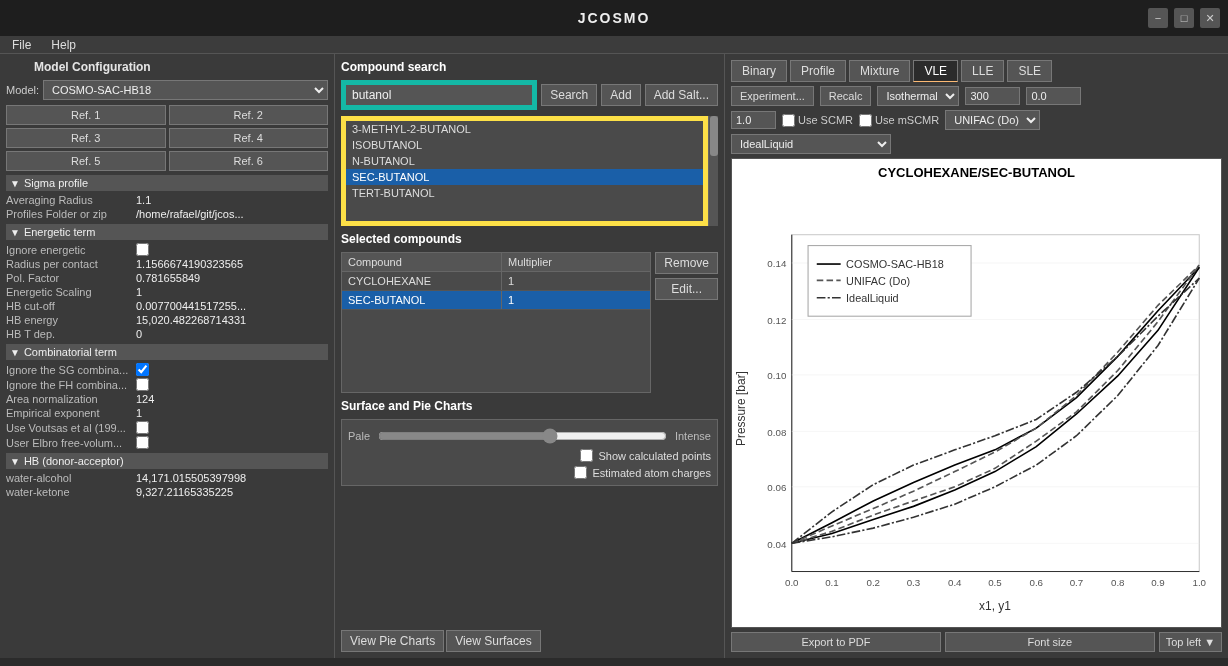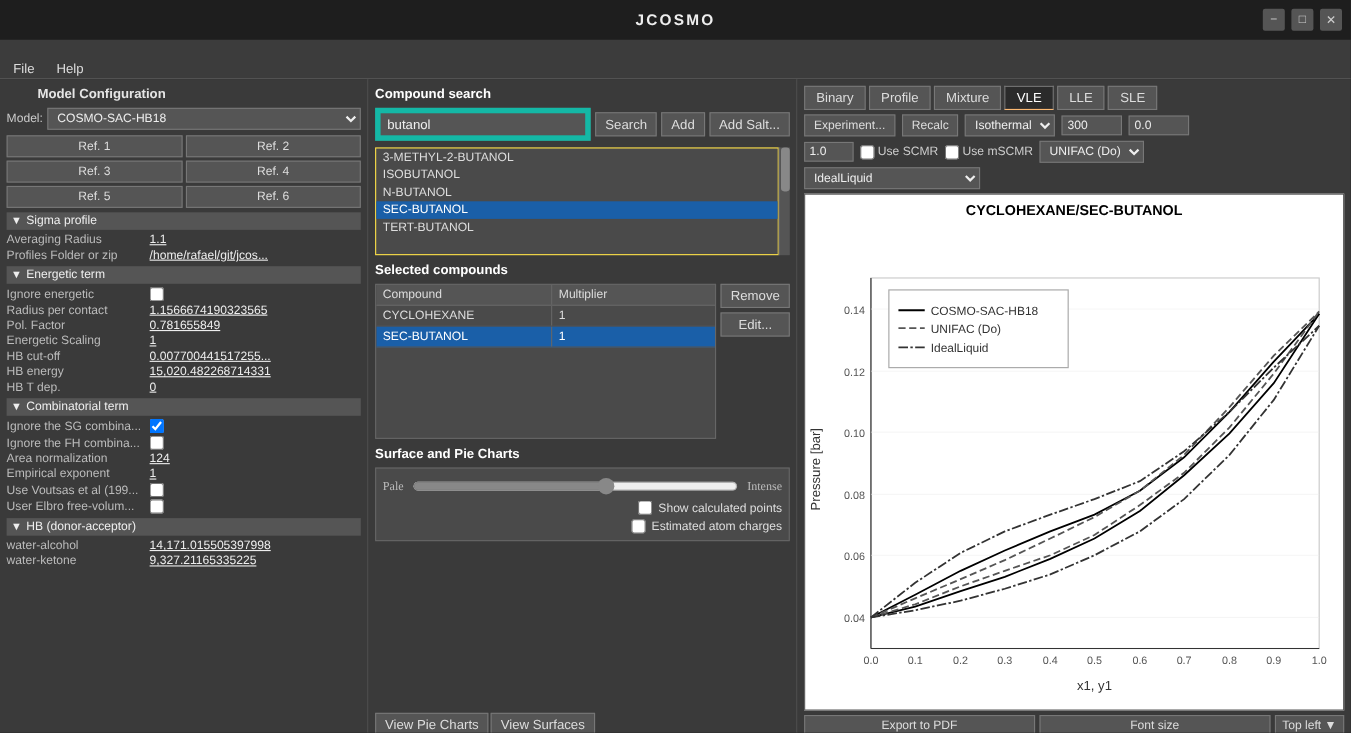--- a/index.html
+++ b/index.html
@@ -44,23 +44,23 @@
       font-size: 11px;
       cursor: pointer;
       display: flex;
       align-items: center;
       justify-content: center;
       border-radius: 2px;
     }
     
     #menubar {
       background: #3c3c3c;
-      height: 36px;
-      display: flex;
-      align-items: flex-end;
+      height: 18px;
+      display: flex;
+      align-items: center;
       padding: 0 8px;
       gap: 12px;
       border-bottom: 1px solid #555;
     }
     .menu-item {
       color: #ddd;
       font-size: 12px;
       cursor: pointer;
       padding: 2px 4px;
     }
@@ -143,21 +143,20 @@
     }
     .prop-label {
       width: 130px;
       color: #bbb;
       flex-shrink: 0;
     }
     .prop-value {
       color: #eee;
       flex: 1;
       word-break: break-all;
-      text-decoration: underline;
     }
     .checkbox-row {
       display: flex;
       align-items: center;
       margin-bottom: 2px;
       font-size: 11px;
     }
     .checkbox-row input[type=checkbox] { margin-right: 4px; }
 
     
@@ -189,23 +188,23 @@
       background: #555;
       border: 1px solid #777;
       color: #ddd;
       padding: 3px 8px;
       font-size: 12px;
       cursor: pointer;
       white-space: nowrap;
     }
 
     .compound-list-container {
-      border: 1px solid #fde047;
+      border: 5px solid #fde047;
       background: #4a4a4a;
-      height: 98px;
+      height: 110px;
       overflow-y: auto;
       position: relative;
     }
     .compound-list-container::-webkit-scrollbar { width: 6px; }
     .compound-list-container::-webkit-scrollbar-track { background: #3a3a3a; }
     .compound-list-container::-webkit-scrollbar-thumb { background: #888; }
 
     .compound-list-item {
       padding: 2px 6px;
       font-size: 11px;
@@ -251,21 +250,21 @@
       gap: 4px;
     }
 
     .surface-pie-title { font-size: 12px; font-weight: bold; color: #fff; }
     .slider-container {
       display: flex;
       align-items: center;
       gap: 8px;
       margin-top: 2px;
     }
-    .slider-label { font-size: 11px; color: #bbb; font-family: Liberation Serif, serif; }
+    .slider-label { font-size: 11px; color: #bbb; }
     .slider-range {
       flex: 1;
       accent-color: #888;
     }
 
     .check-label {
       display: flex;
       align-items: center;
       gap: 5px;
       font-size: 11px;

